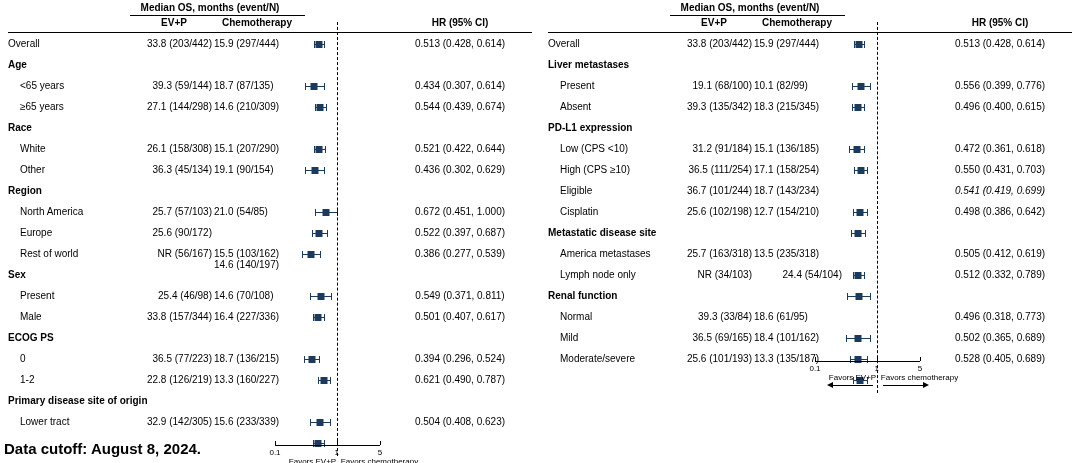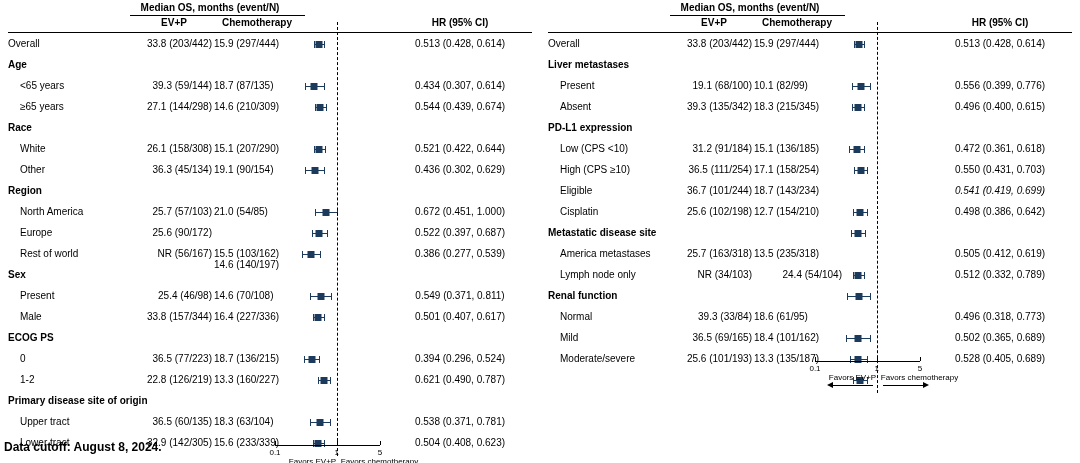--- a/index.html
+++ b/index.html
@@ -113,21 +113,21 @@
     border-top:3.5px solid transparent;
     border-bottom:3.5px solid transparent;
   }
   .arrow-head.left{border-right:6px solid #000;}
   .arrow-head.right{border-left:6px solid #000;}
 
   .footnote{
     position:absolute;
     left:4px;
     top:440px;
-    font-size:12px;
+    font-size:15px;
     font-weight:bold;
   }
 </style>
 </head>
 <body>
 
 <div class="page">
 
   <div class="panel panel-left">
     <div class="hdr">
@@ -221,26 +221,20 @@
           <div class="hrtxt" style="left: 390px; width: 140px;">0.394 (0.296, 0.524)</div>
         </div>
         <div class="row">
           <div class="lbl sub">1-2</div>
           <div class="cell" style="left: 130px; width: 82px;">22.8 (126/219)</div>
           <div class="cell" style="left: 214px; width: 88px; text-align: left;">13.3 (160/227)</div>
           <div class="hrtxt" style="left: 390px; width: 140px;">0.621 (0.490, 0.787)</div>
         </div>
         <div class="row">
           <div class="lbl group">Primary disease site of origin</div>
-        </div>
-        <div class="row">
-          <div class="lbl sub">Upper tract</div>
-          <div class="cell" style="left: 130px; width: 82px;">36.5 (60/135)</div>
-          <div class="cell" style="left: 214px; width: 88px; text-align: left;">18.3 (63/104)</div>
-          <div class="hrtxt" style="left: 390px; width: 140px;">0.538 (0.371, 0.781)</div>
         </div>
         <div class="row">
           <div class="lbl sub">Lower tract</div>
           <div class="cell" style="left: 130px; width: 82px;">32.9 (142/305)</div>
           <div class="cell" style="left: 214px; width: 88px; text-align: left;">15.6 (233/339)</div>
           <div class="hrtxt" style="left: 390px; width: 140px;">0.504 (0.408, 0.623)</div>
         </div>
       </div>
     <div class="plot" id="plot-left" style="left:275px;width:105px;top:34px;height:420px;">
         <div class="ci" style="left: 39.0246px; width: 9.68592px; top: 10px;"></div>

